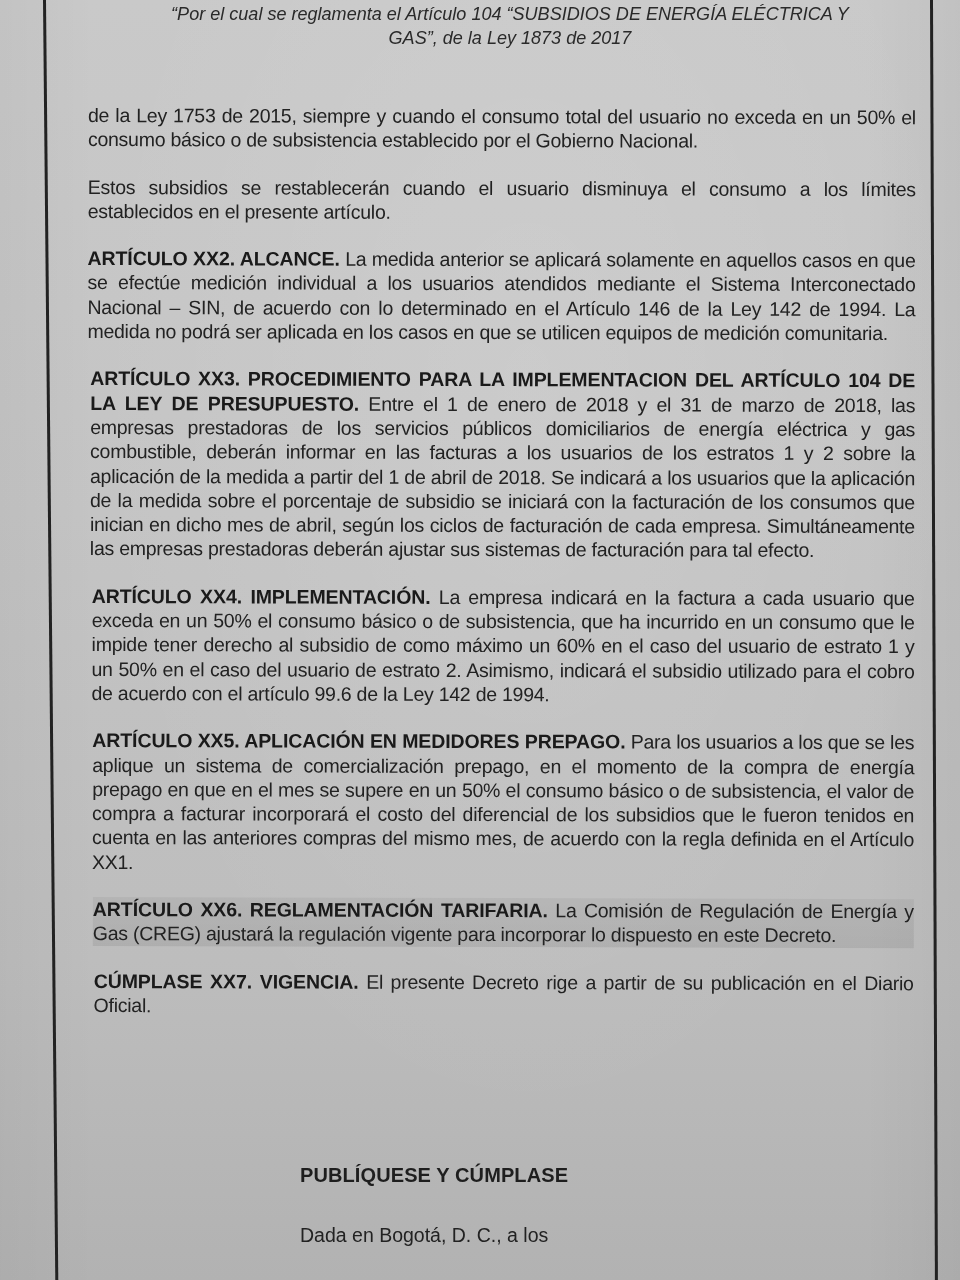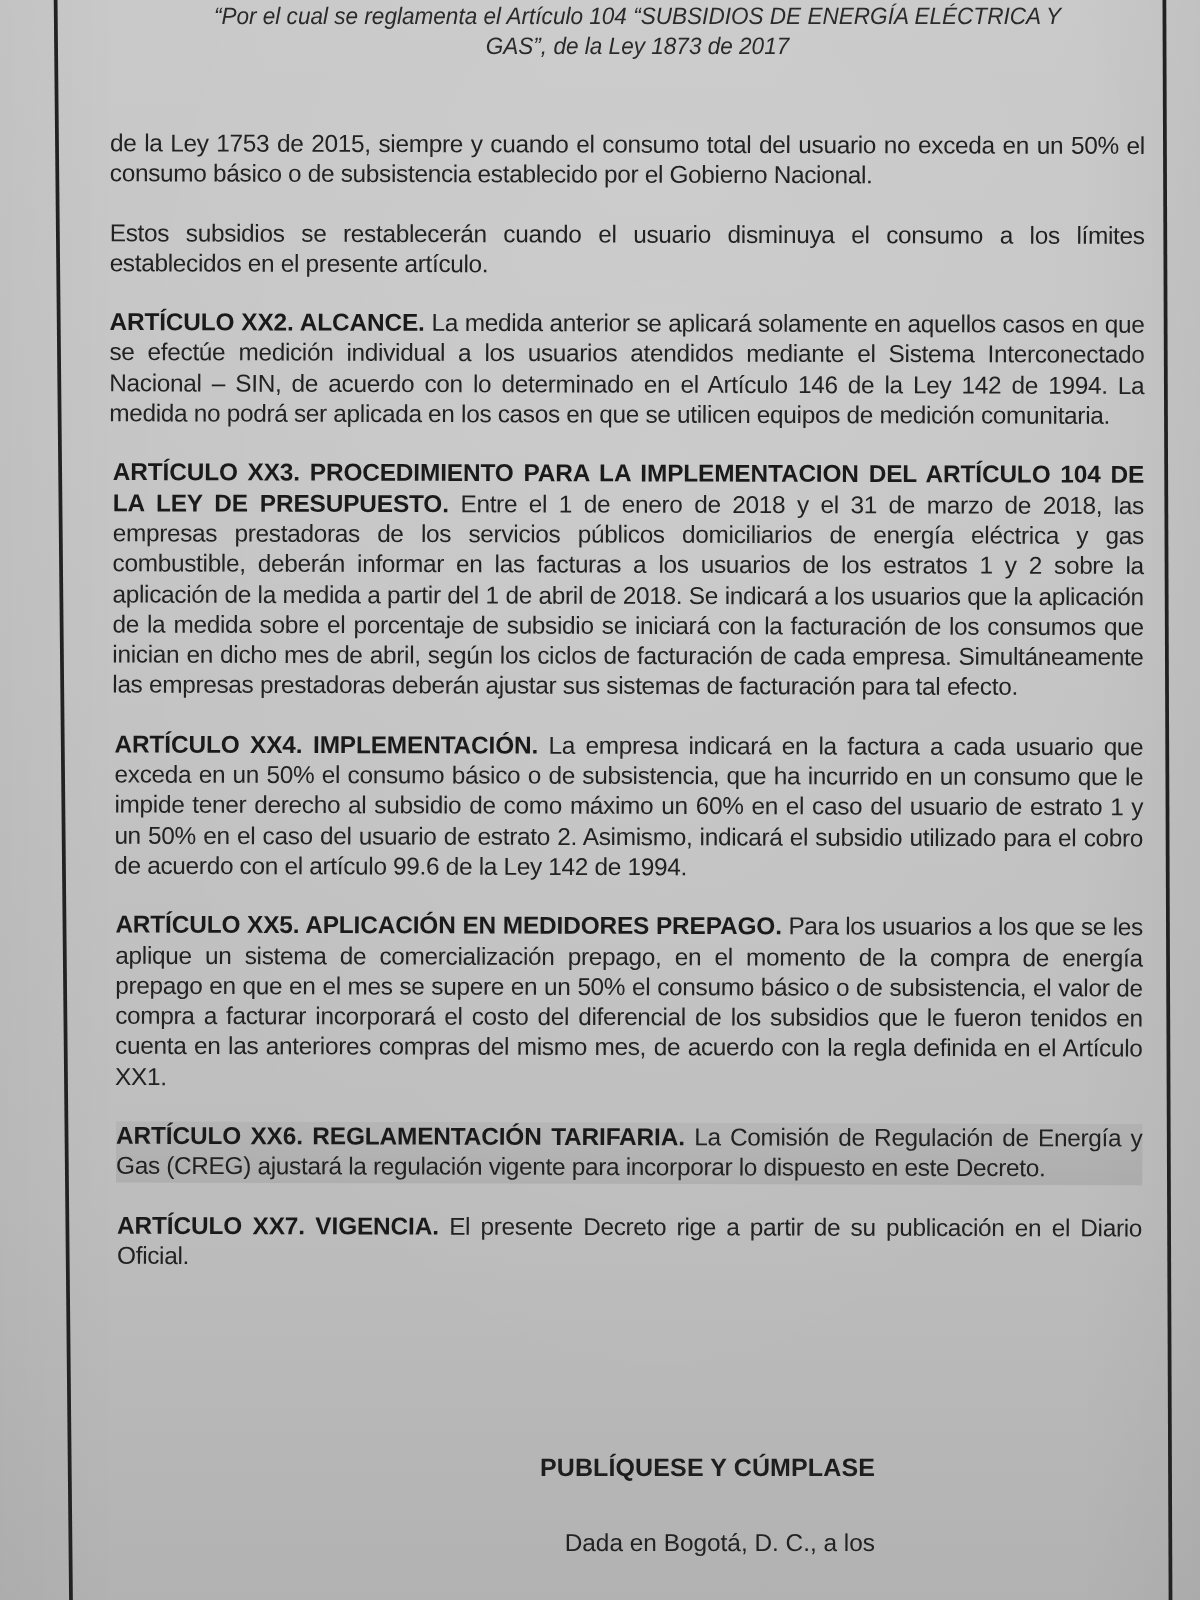--- a/index.html
+++ b/index.html
@@ -81,21 +81,21 @@
       margin-left: 9px;
       margin-top: 3px;
       background: linear-gradient(180deg, rgba(0,0,0,0.05), rgba(0,0,0,0.08));
     }
     .para.a7 { margin-left: 10px; margin-top: 0px; }
     .closing {
       position: absolute;
       top: 1162px;
       left: 300px;
       width: 400px;
-      text-align: right;
+      text-align: left;
     }
     .closing .publiquese {
       font-weight: bold;
       font-size: 20px;
       line-height: 26px;
       letter-spacing: 0.1px;
       color: #1e1e1e;
     }
     .closing .dada {
       margin-top: 34px;
@@ -134,20 +134,20 @@
 
   <p class="para a5">
     <span class="art-title">ARTÍCULO XX5. APLICACIÓN EN MEDIDORES PREPAGO.</span><span> Para los usuarios a los que se les aplique un sistema de comercialización prepago, en el momento de la compra de energía prepago en que en el mes se supere en un 50% el consumo básico o de subsistencia, el valor de compra a facturar incorporará el costo del diferencial de los subsidios que le fueron tenidos en cuenta en las anteriores compras del mismo mes, de acuerdo con la regla definida en el Artículo XX1.</span>
   </p>
 
   <p class="para a6">
     <span class="art-title">ARTÍCULO XX6. REGLAMENTACIÓN TARIFARIA.</span><span> La Comisión de Regulación de Energía y Gas (CREG) ajustará la regulación vigente para incorporar lo dispuesto en este Decreto.</span>
   </p>
 
   <p class="para a7">
-    <span class="art-title">ARTÍCULO XX7. VIGENCIA.</span><span> El presente Decreto rige a partir de su publicación en el Diario Oficial.</span>
+    <span class="art-title">CÚMPLASE XX7. VIGENCIA.</span><span> El presente Decreto rige a partir de su publicación en el Diario Oficial.</span>
   </p>
 </div>
 
 <div class="closing">
   <div class="publiquese">PUBLÍQUESE Y CÚMPLASE</div>
   <div class="dada">Dada en Bogotá, D. C., a los</div>
 </div>
 
 </body></html>

